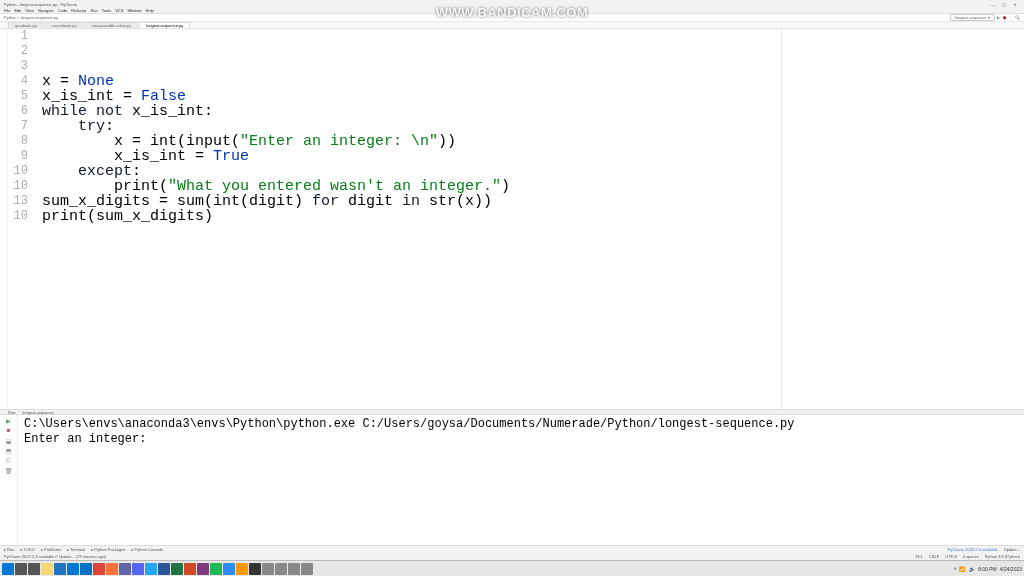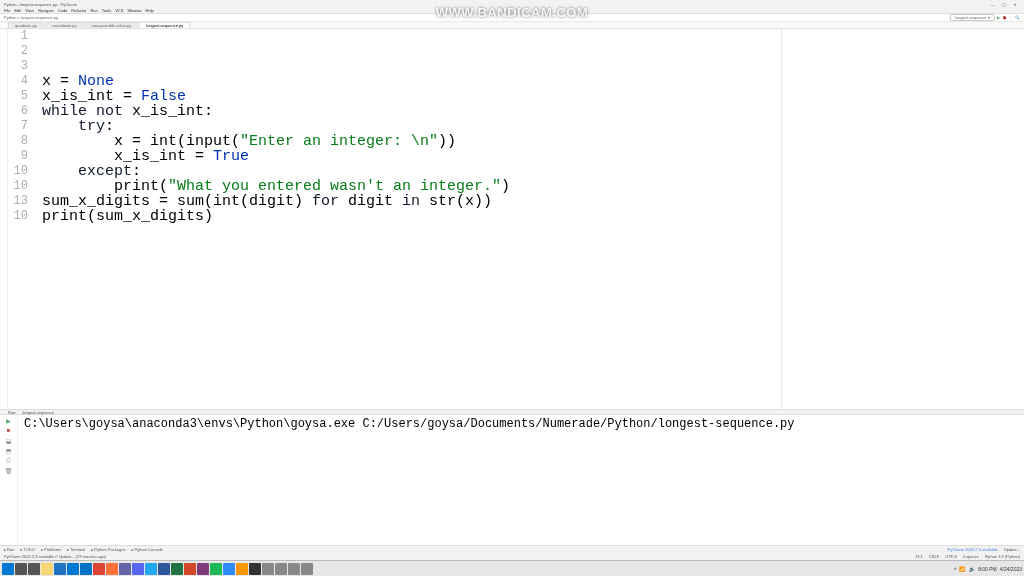--- a/index.html
+++ b/index.html
@@ -118,21 +118,21 @@
 
 <div class="console-wrap">
   <div class="console-gutter">
     <div class="ico" style="color:#59a869;">▶</div>
     <div class="ico" style="color:#c75450;">■</div>
     <div class="ico">⬓</div>
     <div class="ico">⬒</div>
     <div class="ico">⎙</div>
     <div class="ico">🗑</div>
   </div>
-  <div class="console" id="console"><div>C:\Users\goysa\anaconda3\envs\Python\goysa.exe C:/Users/goysa/Documents/Numerade/Python/longest-sequence.py</div></div>
+  <div class="console" id="console"><div>C:\Users\envs\anaconda3\envs\Python\python.exe C:/Users/goysa/Documents/Numerade/Python/longest-sequence.py</div><div>Enter an integer: </div></div>
 </div>
 
 <div class="statusbars">
   <div class="status-row">
     <span id="bottom-tabs"><span style="margin-right: 6px;">▸ Run</span><span style="margin-right: 6px;">▸ TODO</span><span style="margin-right: 6px;">▸ Problems</span><span style="margin-right: 6px;">▸ Terminal</span><span style="margin-right: 6px;">▸ Python Packages</span><span style="margin-right: 6px;">▸ Python Console</span></span>
     <span class="right">
       <span style="color:#3b7edb;">PyCharm 2022.2.3 available</span>
       <span>Update...</span>
     </span>
   </div>

